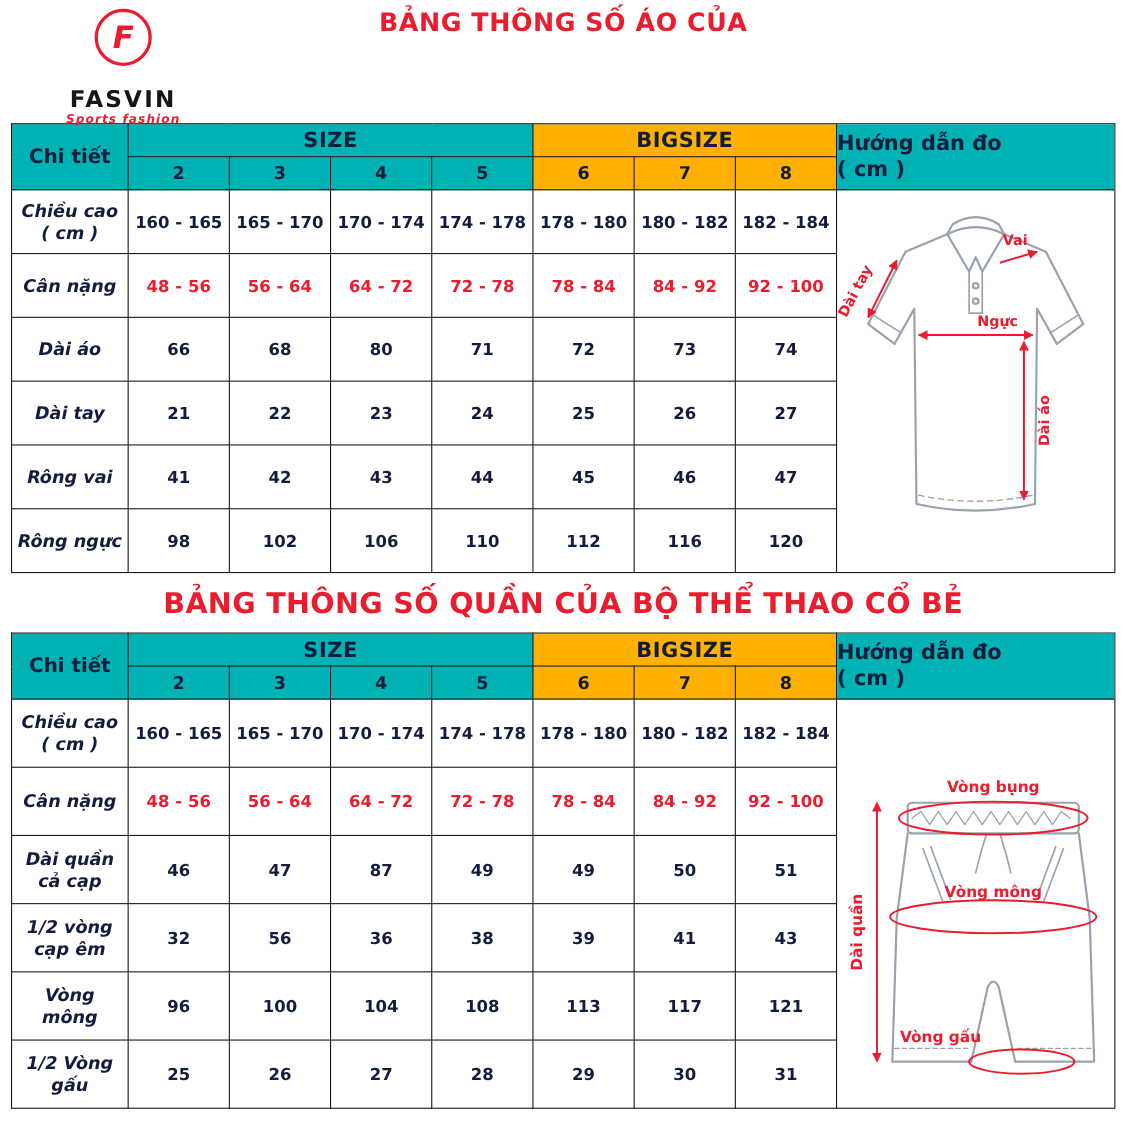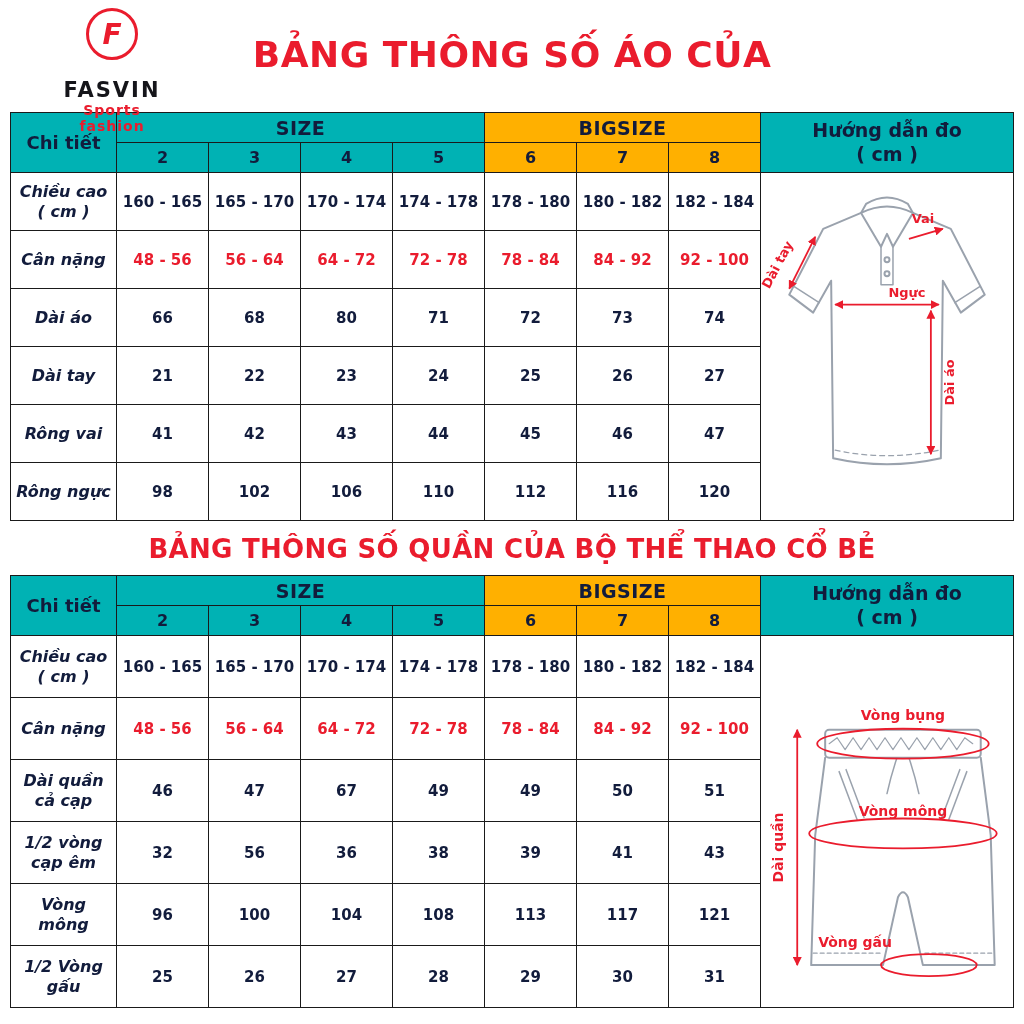--- a/index.html
+++ b/index.html
@@ -7,44 +7,44 @@
   body { font-family:"DejaVu Sans", sans-serif; color:var(--navy,#121c3c); }
   .page { width:1024px; height:1024px; padding:0 10px; }
 
   
   .top { position:relative; height:112px; }
   .logo { position:absolute; left:42px; top:8px; width:120px; text-align:center; }
   .logo-ring { width:52px; height:52px; border:3px solid var(--red,#ea1c2d); border-radius:50%;
                margin:0 auto; display:flex; align-items:center; justify-content:center;
                font-size:28px; font-style:italic; font-weight:bold; color:var(--red,#ea1c2d); }
   .logo-brand { font-size:21px; font-weight:bold; color:#15151a; letter-spacing:2px; margin-top:18px; }
-  .logo-tagline { font-size:14px; font-weight:bold; color:var(--red,#ea1c2d); letter-spacing:1px; }
-  .main-title { text-align:center; padding-top:27px; color:var(--red,#ea1c2d);
-                font-weight:bold; font-size:36px; line-height:1.55; letter-spacing:0.5px; }
+  .logo-tagline { font-size:11px; font-weight:bold; color:var(--red,#ea1c2d); letter-spacing:1px;font-style:italic; }
+  .main-title { text-align:center; padding-top:4px; color:var(--red,#ea1c2d);
+                font-weight:bold; font-size:23px; line-height:1.55; letter-spacing:0.5px; }
 
   
   .section { display:flex; align-items:stretch; }
   table.spec { border-collapse:collapse; width:750px; table-layout:fixed; flex:none; }
   .spec th, .spec td { border:1px solid var(--line,#1a1a1a); text-align:center;
                        vertical-align:middle; font-weight:bold; }
   .teal   { background:var(--teal,#00b2b4); }
   .orange { background:var(--orange,#ffb000); }
   .size-h { font-size:19px; height:30px; letter-spacing:0.5px; }
   .num-h  { font-size:16px; height:30px; }
   .detail-h { font-size:18px; }
   .row-label { font-size:16px; line-height:1.2; padding:0 3px;font-style:italic; }
   .cell { font-size:15px; white-space:nowrap; }
   .cell.red-val { color:var(--red,#ea1c2d); }
   #shirt-tbody tr { height:58px; }
   #pants-tbody tr { height:62px; }
 
   .guide { width:254px; margin-left:-1px; border:1px solid var(--line,#1a1a1a);
            display:flex; flex-direction:column; background:#fff; }
   .guide-h { height:60px; background:var(--teal,#00b2b4); border-bottom:1px solid var(--line,#1a1a1a);
-             display:flex; flex-direction:column; align-items:center; justify-content:center;
+             display:flex; flex-direction:column; align-items:flex-start; justify-content:center;
              font-weight:bold; font-size:19px; line-height:1.25; }
   .guide-body { flex:1; position:relative;text-decoration:underline; }
   .guide-body svg { position:absolute; left:0; top:0; width:100%; height:100%; }
 
   .pants-title { text-align:center; color:var(--red,#ea1c2d); font-weight:bold;
                  font-size:26px; padding:13px 0 11px; letter-spacing:0.3px; }
 
   svg text { font-family:"DejaVu Sans", sans-serif; font-weight:bold; }
   .red-note { fill:var(--red,#ea1c2d); }
 </style>
@@ -242,21 +242,21 @@
             <td class="cell red-val">64 - 72</td>
             <td class="cell red-val">72 - 78</td>
             <td class="cell red-val">78 - 84</td>
             <td class="cell red-val">84 - 92</td>
             <td class="cell red-val">92 - 100</td>
           </tr>
           <tr>
             <td class="row-label">Dài quần cả cạp</td>
             <td class="cell">46</td>
             <td class="cell">47</td>
-            <td class="cell">67</td>
+            <td class="cell">87</td>
             <td class="cell">49</td>
             <td class="cell">49</td>
             <td class="cell">50</td>
             <td class="cell">51</td>
           </tr>
           <tr>
             <td class="row-label">1/2 vòng cạp êm</td>
             <td class="cell">32</td>
             <td class="cell">56</td>
             <td class="cell">36</td>

